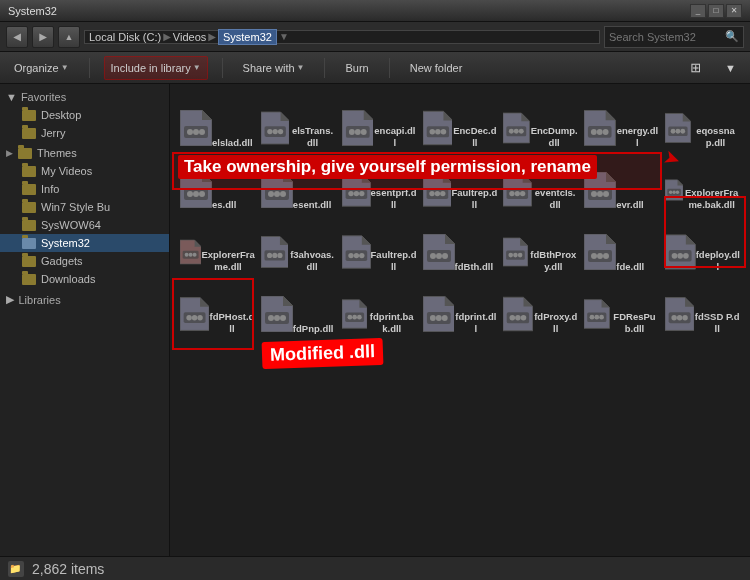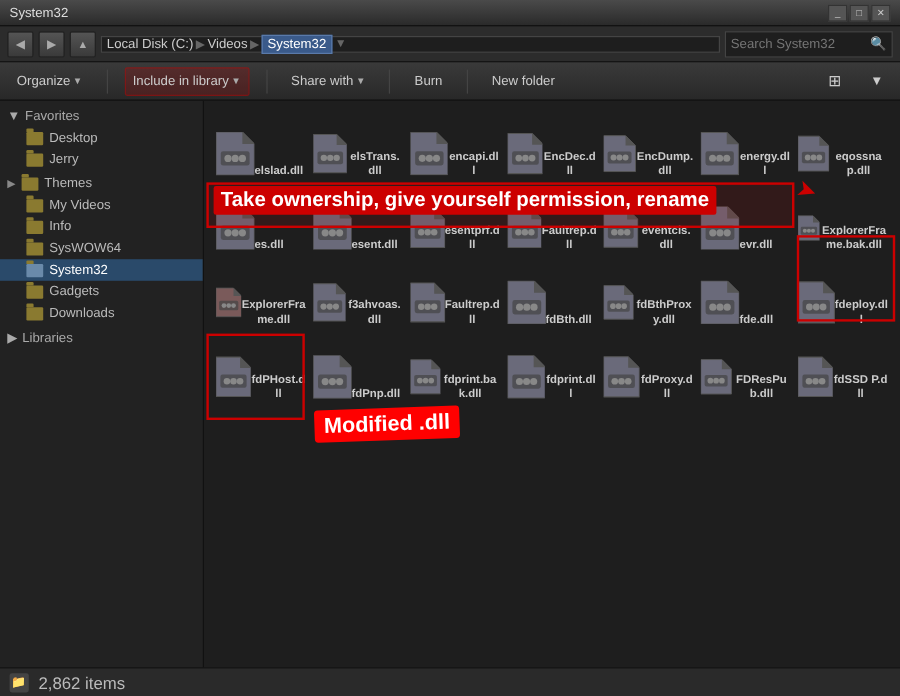--- a/index.html
+++ b/index.html
@@ -391,20 +391,24 @@
       <div class="sidebar-item">
         <span class="folder-icon"></span>
         <span>My Videos</span>
       </div>
       <div class="sidebar-item">
         <span class="folder-icon"></span>
         <span>Info</span>
       </div>
       <div class="sidebar-item">
         <span class="folder-icon"></span>
+        <span>Win7 Style Bu</span>
+      </div>
+      <div class="sidebar-item">
+        <span class="folder-icon"></span>
         <span>SysWOW64</span>
       </div>
       <div class="sidebar-item selected">
         <span class="folder-icon" style="background:#6a8aaa;"></span>
         <span>System32</span>
       </div>
       <div class="sidebar-item">
         <span class="folder-icon"></span>
         <span>Gadgets</span>
       </div>

